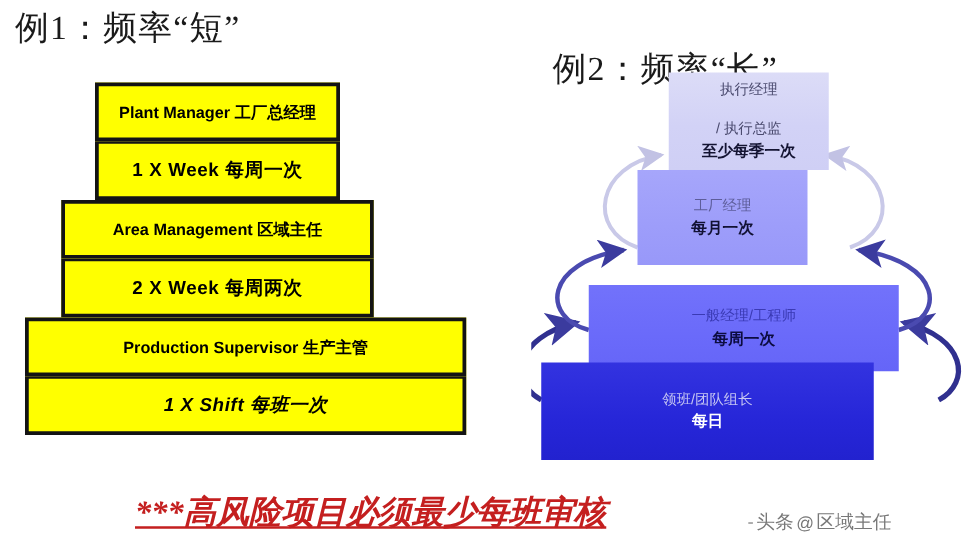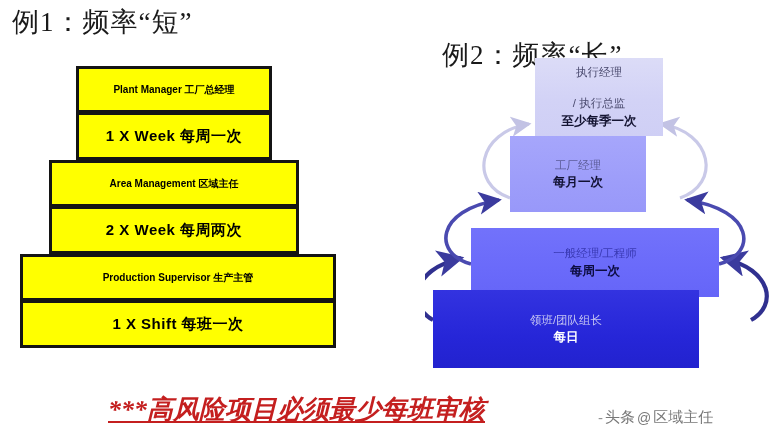--- a/index.html
+++ b/index.html
@@ -29,33 +29,33 @@
   .yrow{
     background:#ffff00;
     border:3px solid #141414;
     box-sizing:border-box;
     display:flex;align-items:center;justify-content:center;
     color:#000;
     font-weight:bold;
     white-space:nowrap;
     font-family:"Liberation Sans","DejaVu Sans",sans-serif;
   }
-  .yrow.role{font-size:10px;}
+  .yrow.role{font-size:13px;}
   .yrow.freq{font-size:15px;letter-spacing:.5px;}
 
   
   #ytier-1{left:56px;top:0px;width:196px;}
   #ytier-1 .role{height:47px;}
   #ytier-1 .freq{height:47px;border-top-width:2px;}
   #ytier-2{left:29px;top:94px;width:250px;}
   #ytier-2 .role{height:47px;}
   #ytier-2 .freq{height:47px;border-top-width:2px;}
-  #ytier-3{left:0px;top:188px;width:316px;}
+  #ytier-3{left:0px;top:188px;width:353px;}
   #ytier-3 .role{height:47px;}
-  #ytier-3 .freq{height:47px;border-top-width:2px;}
+  #ytier-3 .freq{height:47px;border-top-width:2px;font-style:italic;}
 
   
   #pyramid-blue{position:absolute;left:425px;top:58px;width:350px;height:310px;}
   #arrow-layer{position:absolute;left:0;top:0;width:350px;height:310px;}
   .bblock{
     position:absolute;
     display:flex;flex-direction:column;
     align-items:center;justify-content:center;
     box-sizing:border-box;
     z-index:2;

